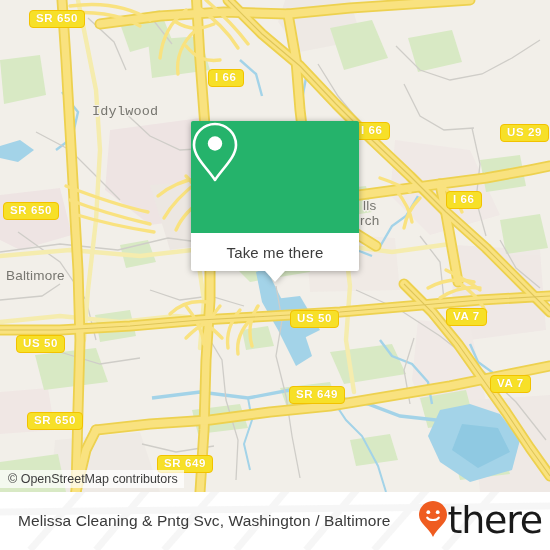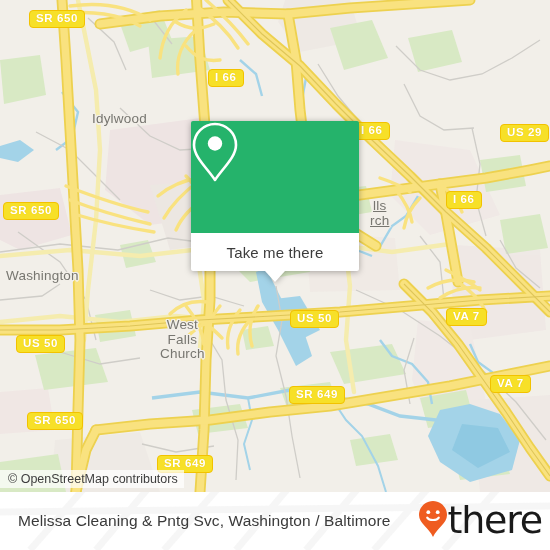--- a/index.html
+++ b/index.html
@@ -338,27 +338,26 @@
         <path d="M446,270 C458,276 470,282 480,290"></path>
       </g>
 
       <g stroke="#d6bc4c" stroke-width="1.1" fill="none" opacity=".75">
         <path d="M228,0 L262,34 L300,66 L336,104 L372,140 L410,176 L446,212 L486,248 L524,286 L550,312"></path>
         <path d="M-10,330 L60,330 L130,326 L200,320 L272,316 L340,312 L410,306 L480,300 L550,296"></path>
         <path d="M404,284 L432,312 L458,344 L482,378 L506,412 L530,448 L550,476"></path>
       </g>
     </svg>
 
-    <div class="map-label" style="left:92px; top:111px;">Idylwood</div>
-
-    <div class="map-label" style="left:6px; top:268px;">Washington</div>
-
-    <div class="map-label multi" style="left:160px; top:318px;">West<br>Falls<br>Church</div>
-
-    <div class="map-label multi" style="left:370px; top:199px;text-decoration:underline;">lls<br>rch</div>
+    <div class="map-label" style="left:92px; top:104px;font-family:Liberation Mono, monospace;">Idylwood</div>
+
+    <div class="map-label" style="left:6px; top:268px;">Baltimore</div>
+
+
+    <div class="map-label multi" style="left:360px; top:199px;">lls<br>rch</div>
 
     <div class="shield" style="left:29px; top:10px;">SR 650</div>
     <div class="shield" style="left:208px; top:69px;">I 66</div>
     <div class="shield" style="left:354px; top:122px;">I 66</div>
     <div class="shield" style="left:500px; top:124px;">US 29</div>
     <div class="shield" style="left:3px; top:202px;">SR 650</div>
     <div class="shield" style="left:446px; top:191px;">I 66</div>
     <div class="shield" style="left:290px; top:310px;">US 50</div>
     <div class="shield" style="left:446px; top:308px;">VA 7</div>
     <div class="shield" style="left:16px; top:335px;">US 50</div>

